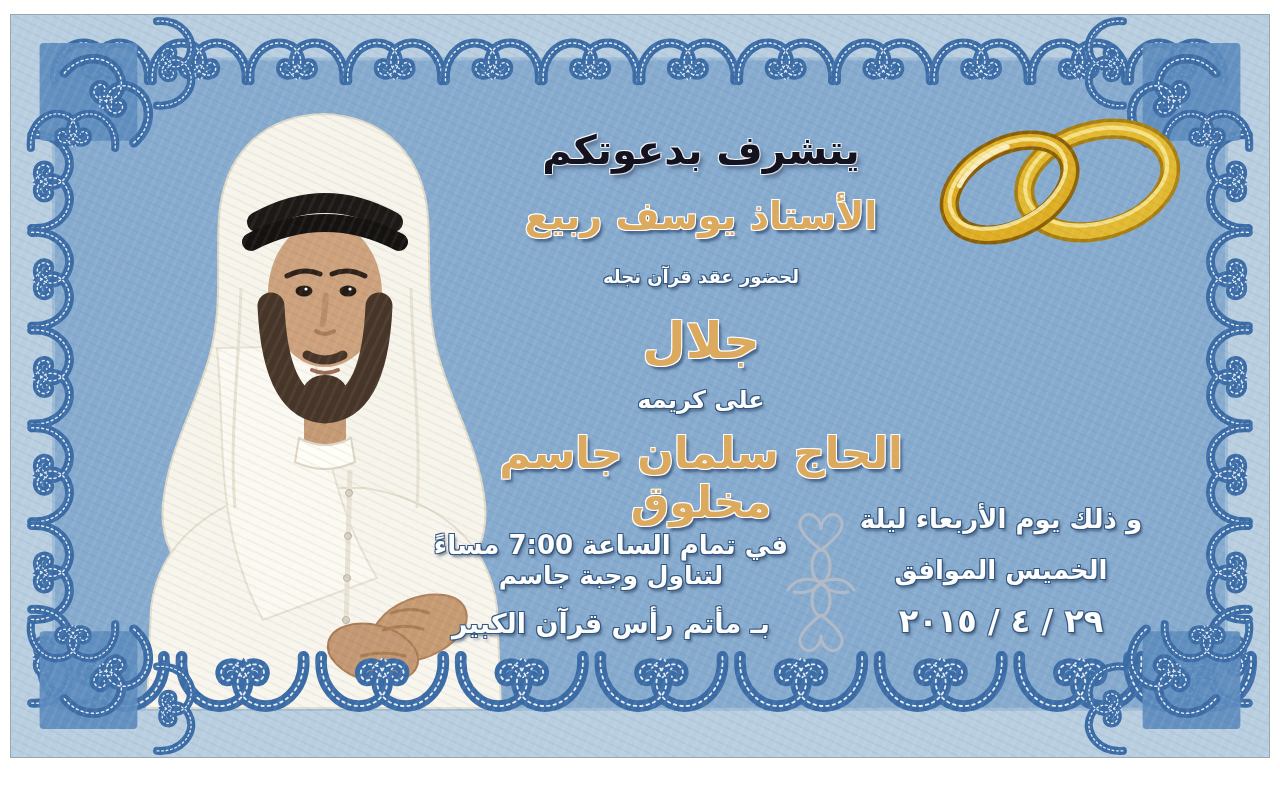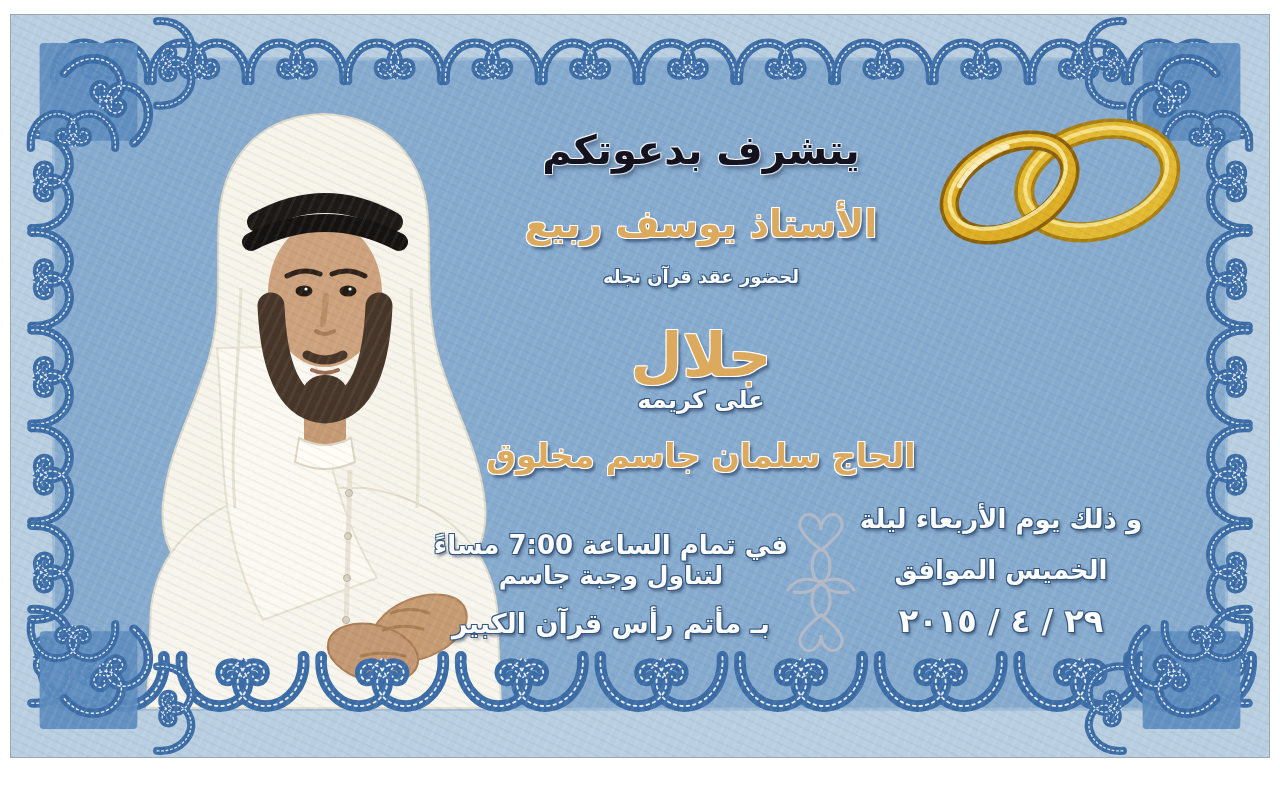--- a/index.html
+++ b/index.html
@@ -17,21 +17,21 @@
   .tex{pointer-events:none;z-index:5;
     background-image:
       repeating-linear-gradient(115deg, rgba(255,255,255,.05) 0 3px, transparent 3px 9px),
       repeating-linear-gradient(25deg, rgba(40,70,110,.05) 0 2px, transparent 2px 8px);}
   .txt{position:absolute;text-align:center;direction:rtl;font-weight:bold;z-index:6;line-height:1.15;}
   .t-dark{color:#14121e;
     text-shadow:-1px -1px 0 rgba(255,255,255,.85),1px -1px 0 rgba(255,255,255,.7),
     -1px 1px 0 rgba(255,255,255,.7),1px 1px 0 rgba(255,255,255,.6),3px 4px 4px rgba(25,45,80,.45);}
   .t-gold{color:#dcaa5f;
     text-shadow:-1px -1px 0 #ffffff,1px -1px 0 #ffffff,-1px 1px 0 #ffffff,1px 1px 0 #ffffff,
-    3px 4px 3px rgba(30,55,95,.6);margin-top:8px;}
+    3px 4px 3px rgba(30,55,95,.6);}
   .t-white{color:#fdfdfd;
     text-shadow:-1px -1px 0 #33577f,1px -1px 0 #33577f,-1px 1px 0 #33577f,1px 1px 0 #33577f,
     2px 3px 3px rgba(25,45,80,.55);}
   svg{display:block;}
   .b{stroke:#3b6ca6;stroke-width:9;fill:none;stroke-linecap:round;}
   .d{stroke:#e8f0f7;stroke-width:1.4;fill:none;stroke-linecap:round;stroke-dasharray:2 3;}
 </style>
 </head>
 <body>
 
@@ -184,23 +184,23 @@
           <path d="M35,135 C35,147 24,155 17,148 C10,141 14,131 35,115 C56,131 60,141 53,148 C46,155 35,147 35,135 Z"></path>
         </g>
       </svg>
     </div>
 
     <div class="layer tex"></div>
 
     <div class="txt t-dark" style="left:420px;top:112px;width:540px;font-size:40px">يتشرف بدعوتكم</div>
     <div class="txt t-gold" style="left:420px;top:180px;width:540px;font-size:38px">الأستاذ يوسف ربيع</div>
     <div class="txt t-white" style="left:420px;top:252px;width:540px;font-size:18px">لحضور عقد قرآن نجله</div>
-    <div class="txt t-gold" style="left:420px;top:298px;width:540px;font-size:60px">جلال</div>
+    <div class="txt t-gold" style="left:420px;top:298px;width:540px;font-size:50px">جلال</div>
     <div class="txt t-white" style="left:420px;top:372px;width:540px;font-size:24px">على كريمه</div>
-    <div class="txt t-gold" style="left:420px;top:414px;width:540px;font-size:33px">الحاج سلمان جاسم مخلوق</div>
+    <div class="txt t-gold" style="left:420px;top:414px;width:540px;font-size:43px">الحاج سلمان جاسم مخلوق</div>
 
     <div>
       <div class="txt t-white" style="left:795px;top:490px;width:390px;font-size:26px">و ذلك يوم الأربعاء ليلة</div>
       <div class="txt t-white" style="left:795px;top:541px;width:390px;font-size:26px">الخميس الموافق</div>
       <div class="txt t-white" style="left:795px;top:588px;width:390px;font-size:32px;letter-spacing:2px">٢٩ / ٤ / ٢٠١٥</div>
     </div>
 
     <div>
       <div class="txt t-white" style="left:405px;top:516px;width:390px;font-size:26px">في تمام الساعة  7:00  مساءً</div>
       <div class="txt t-white" style="left:405px;top:547px;width:390px;font-size:25px">لتناول وجبة جاسم</div>

